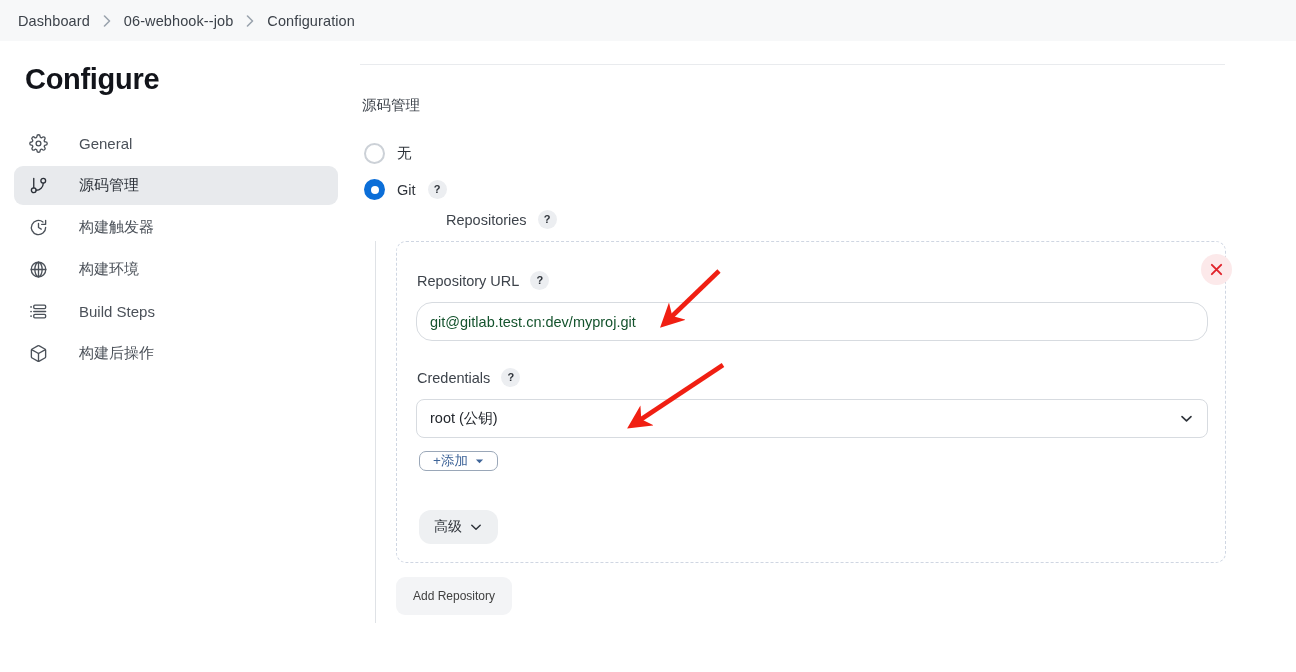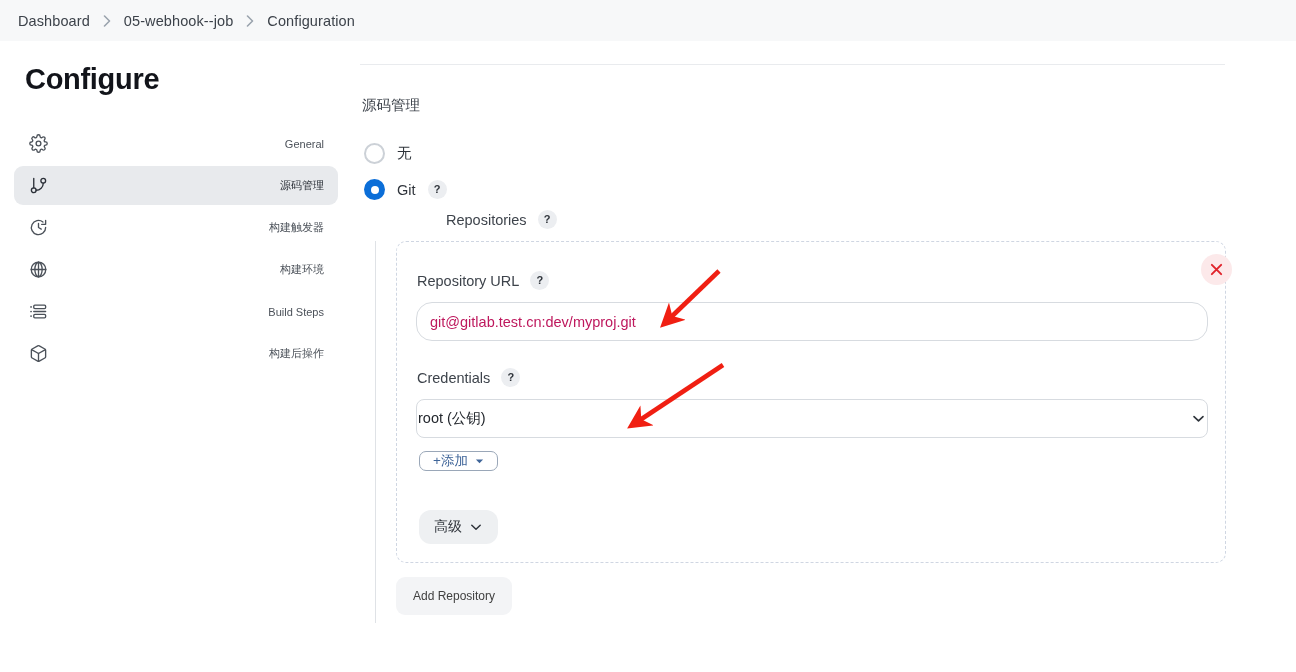--- a/index.html
+++ b/index.html
@@ -32,23 +32,22 @@
   
   .sidebar { position: absolute; left: 0; top: 41px; width: 352px; height: 631px; background: #fff; }
   .page-title {
     position: absolute; left: 25px; top: 22px;
     font-size: 29px; font-weight: 700; color: #12141a; letter-spacing: -.3px;
   }
   .nav { position: absolute; left: 14px; top: 83px; width: 324px; }
   .nav-item {
     display: flex; align-items: center; gap: 30px;
     height: 39px; padding: 0 14px; border-radius: 9px;
-    color: #4b5159; font-size: 11px; cursor: pointer;
+    color: #4b5159; font-size: 15px; cursor: pointer;
     margin-bottom: 3px;
-    justify-content: space-between;
   }
   .nav-item .ico { width: 21px; height: 21px; display: flex; align-items: center; justify-content: center; flex: 0 0 21px; }
   .nav-item .ico svg { display: block; }
   .nav-item.active { background: #e8eaed; color: #2b3038; }
   .nav-label { white-space: nowrap; }
 
   
   .main { position: absolute; left: 360px; top: 41px; width: 936px; height: 631px; }
   .top-rule {
     position: absolute; left: 0; top: 23px; width: 865px; height: 1px;
@@ -98,27 +97,27 @@
     position: absolute; left: 36px; top: 200px; width: 830px; height: 322px;
     border: 1.5px dashed #cfd6e2; border-radius: 10px;
   }
   .field-label {
     position: absolute; display: flex; align-items: center; gap: 11px;
     font-size: 14.5px; color: #3d434b;
   }
   .txt-input {
     position: absolute; height: 39px; border: 1px solid #d7dbe0;
     border-radius: 16px; background: #fff;
-    font-family: inherit; font-size: 14.5px; color: #be185d;
+    font-family: inherit; font-size: 14.5px; color: #14532d;
     padding: 0 13px; outline: none;
   }
   .sel-wrap { position: absolute; }
   .sel {
     height: 39px; border: 1px solid #d7dbe0; border-radius: 8px; background: #fff;
-    display: flex; align-items: center; padding: 0 1px;
+    display: flex; align-items: center; padding: 0 13px;
     font-size: 14.5px; color: #23272d; cursor: pointer;
   }
   .sel .chev { margin-left: auto; display: flex; }
   .sel .chev svg { display: block; }
 
   .close-btn {
     position: absolute; width: 31px; height: 31px; border-radius: 50%;
     background: #fce9ea; display: flex; align-items: center; justify-content: center;
     cursor: pointer; border: none;
   }
@@ -154,21 +153,21 @@
 
 <div id="root">
 
   <div class="crumb-bar">
     <span class="crumb">Dashboard</span>
     <span class="crumb-sep">
       <svg width="8" height="12" viewBox="0 0 8 12">
           <path d="M1.5 1 L6.5 6 L1.5 11" fill="none" stroke="#9aa3ad" stroke-width="1.6" stroke-linecap="round" stroke-linejoin="round"></path>
         </svg>
     </span>
-    <span class="crumb">05-webhook--job</span>
+    <span class="crumb">06-webhook--job</span>
     <span class="crumb-sep">
       <svg width="8" height="12" viewBox="0 0 8 12">
           <path d="M1.5 1 L6.5 6 L1.5 11" fill="none" stroke="#9aa3ad" stroke-width="1.6" stroke-linecap="round" stroke-linejoin="round"></path>
         </svg>
     </span>
     <span class="crumb last">Configuration</span>
   </div>
 
   <div class="sidebar">
     <div class="page-title">Configure</div>

